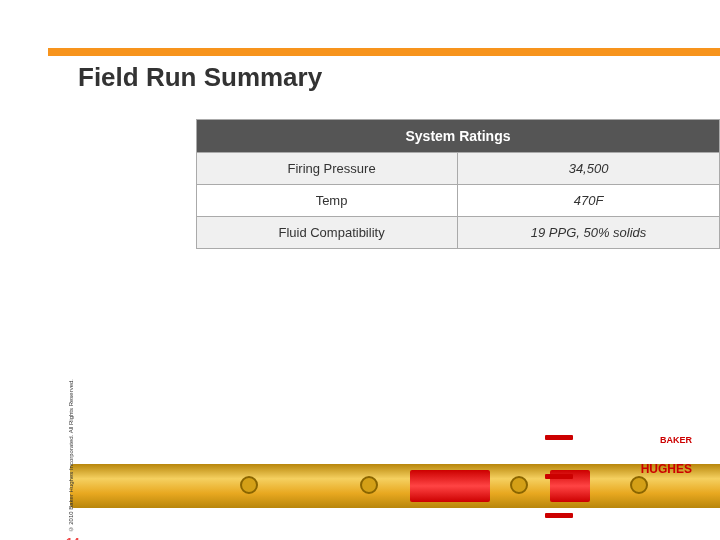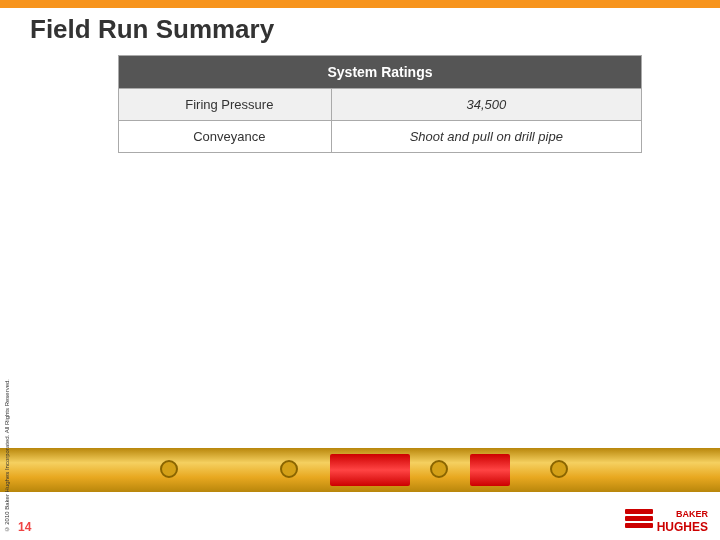--- a/index.html
+++ b/index.html
@@ -1,15 +1,15 @@
 <!DOCTYPE html>
 <html><head>
   <meta charset="utf-8">
   <style>
-    * { margin: 0; padding: 0; box-sizing: border-box; }
+    * { margin: 16px; padding: 0; box-sizing: border-box; }
 
     body {
       width: 720px;
       height: 540px;
       background: #ffffff;
       font-family: Arial, sans-serif;
       overflow: hidden;
       position: relative;
     }
 
@@ -30,21 +30,21 @@
       left: 30px;
       font-size: 26px;
       font-weight: bold;
       color: #333333;
     }
 
     
     .table-container {
       position: absolute;
       top: 55px;
-      left: 118px;
+      left: 132px;
       width: 524px;
     }
 
     table {
       width: 100%;
       border-collapse: collapse;
       font-size: 13px;
     }
 
     table th, table td {
@@ -210,22 +210,26 @@
       <tr>
         <th colspan="2">System Ratings</th>
       </tr>
     </thead>
     <tbody id="table-body">
     <tr>
           <td>Firing Pressure</td>
           <td>34,500</td>
         </tr>
         <tr>
-          <td>Conveyance</td>
-          <td>Shoot and pull on drill pipe</td>
+          <td>Temp</td>
+          <td>470F</td>
+        </tr>
+        <tr>
+          <td>Fluid Compatibility</td>
+          <td>19 PPG, 50% solids</td>
         </tr>
       </tbody>
   </table>
 </div>
 
 <div class="tool-image">
   <div class="tool-body">
 
     <div class="tube-outer"></div>
 

